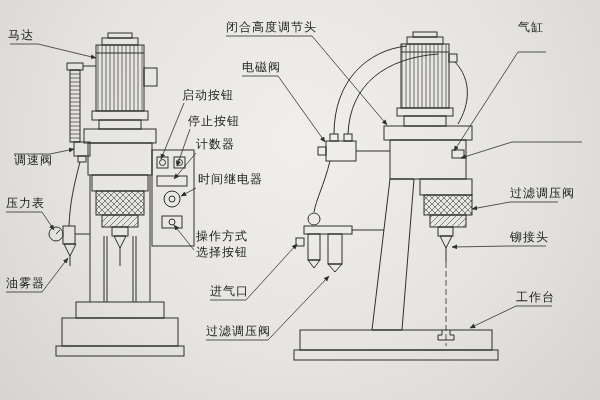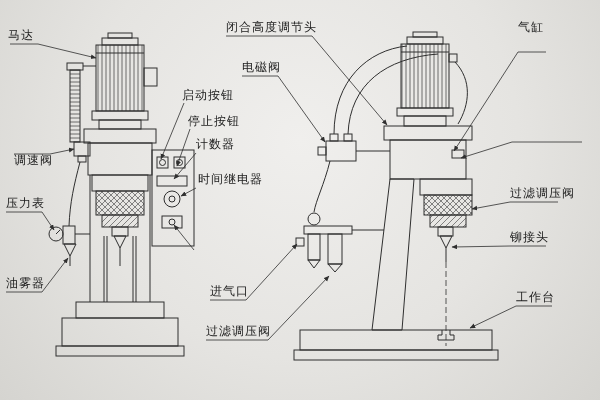--- a/index.html
+++ b/index.html
@@ -172,20 +172,21 @@
   </svg>
 
   <div class="lbl" style="left:8px;top:28px">马达</div>
   <div class="lbl" style="left:14px;top:153px">调速阀</div>
   <div class="lbl" style="left:6px;top:196px">压力表</div>
   <div class="lbl" style="left:6px;top:276px">油雾器</div>
   <div class="lbl" style="left:182px;top:88px">启动按钮</div>
   <div class="lbl" style="left:188px;top:114px">停止按钮</div>
   <div class="lbl" style="left:196px;top:137px">计数器</div>
   <div class="lbl" style="left:198px;top:172px">时间继电器</div>
+  <div class="lbl wrap" style="left:196px;top:228px">操作方式选择按钮</div>
   <div class="lbl" style="left:210px;top:284px">进气口</div>
   <div class="lbl" style="left:206px;top:324px">过滤调压阀</div>
   <div class="lbl" style="left:242px;top:60px">电磁阀</div>
   <div class="lbl" style="left:226px;top:20px">闭合高度调节头</div>
   <div class="lbl" style="left:518px;top:20px">气缸</div>
   <div class="lbl" style="left:510px;top:186px">过滤调压阀</div>
   <div class="lbl" style="left:510px;top:230px">铆接头</div>
   <div class="lbl" style="left:516px;top:290px">工作台</div>
 
 </div>

